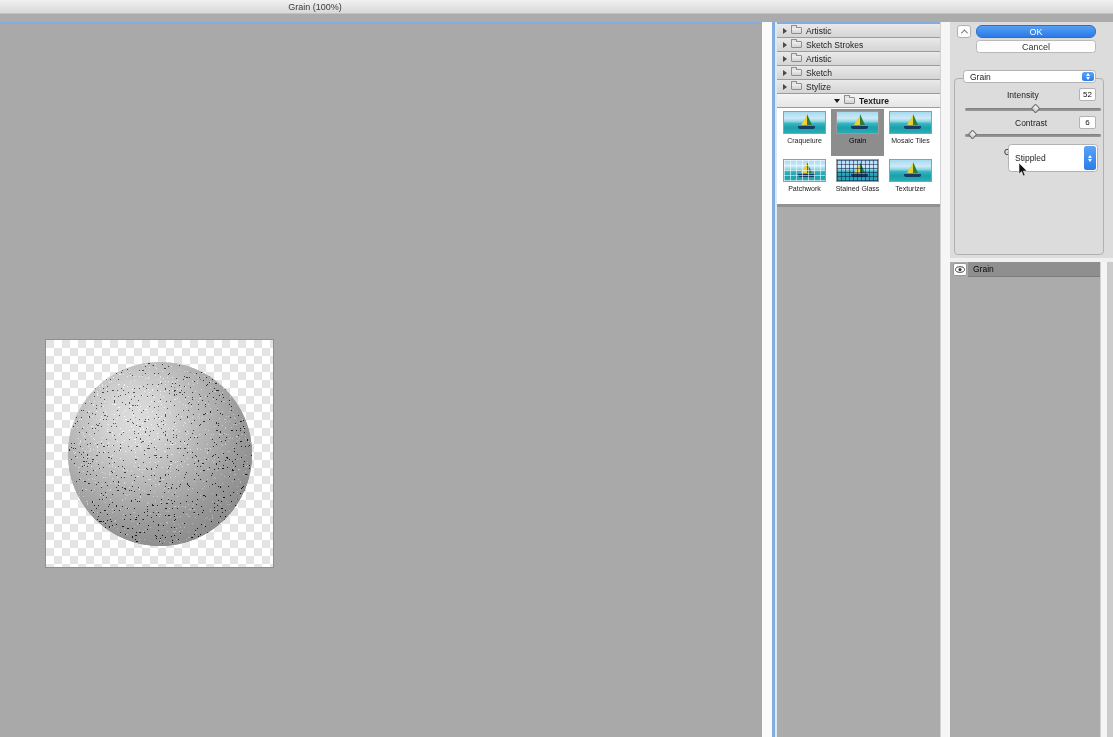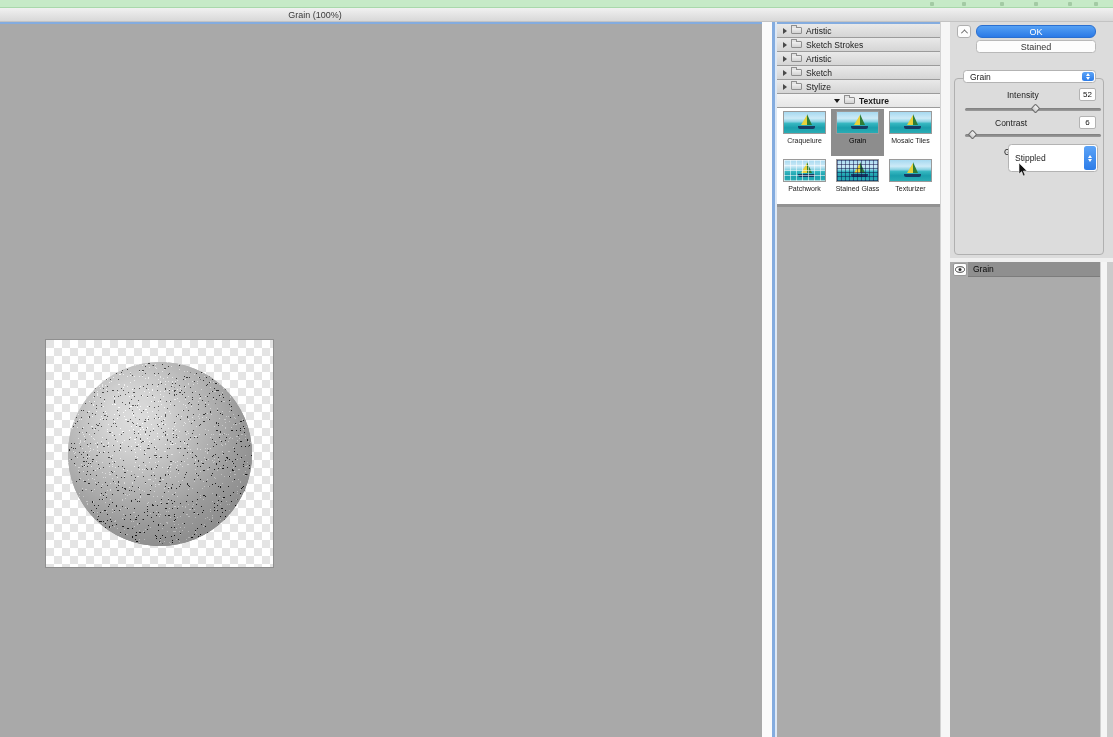--- a/index.html
+++ b/index.html
@@ -3,21 +3,21 @@
 <meta charset="utf-8">
 <style>
   html,body{margin:0;padding:0;background:#ababab;}
   #app{position:relative;width:1113px;height:737px;overflow:hidden;
        font-family:"Liberation Sans",sans-serif;-webkit-font-smoothing:antialiased;}
   #app *{box-sizing:border-box;}
 
   
   .menubar-strip{position:absolute;left:0;top:0;width:1113px;height:8px;background:#c6eac7;border-bottom:1px solid #a9d8ab;}
   .menubar-strip .mark{position:absolute;top:2px;width:4px;height:4px;background:#2a5c2a;opacity:.22;border-radius:1px;}
-  .title-bar{position:absolute;left:0;top:8px;width:1113px;height:14px;
+  .title-bar{position:absolute;left:0;top:0;width:1113px;height:14px;
     background:linear-gradient(#f1f1f1,#d8d8d8);border-bottom:1px solid #c3c3c3;}
   .title-text{position:absolute;left:250px;top:2px;width:130px;text-align:center;
     font-size:9px;color:#3a3a3a;}
   .focus-hline{position:absolute;left:0;top:22px;width:940px;height:2px;background:#84acdf;}
 
   
   .preview-pane{position:absolute;left:0;top:24px;width:762px;height:713px;background:#a9a9a9;}
   .checkerboard{position:absolute;left:45px;top:315px;width:229px;height:229px;
     background:repeating-conic-gradient(#ffffff 0% 25%,#e4e4e4 0% 50%);
     background-size:16px 16px;border:1px solid #8f8f8f;}
@@ -257,39 +257,39 @@
     <div class="panel-lower"></div>
   </div>
 
   <div class="mid-scrollbar"></div>
 
   <div class="right-panel">
     <div class="collapse-btn">
       <span class="chevron-up"></span>
     </div>
     <div class="ok-btn">OK</div>
-    <div class="cancel-btn">Stained</div>
+    <div class="cancel-btn">Cancel</div>
 
     <div class="fieldset-box"></div>
 
     <div class="select filter-select">
       <span>Grain</span>
       <span class="stepper">
         <span class="st-up"></span>
         <span class="st-dn"></span>
       </span>
     </div>
 
     <span class="ctl-label" style="left:18px;top:68px">Intensity</span>
     <input class="valbox" style="left: 129px; top: 66px;" value="52">
     <div class="slider-track" style="left:15px;top:86px">
       <span class="slider-thumb" style="left: calc(52% - 4px);"></span>
     </div>
 
-    <span class="ctl-label" style="left:6px;top:96px">Contrast</span>
+    <span class="ctl-label" style="left:26px;top:96px">Contrast</span>
     <input class="valbox" style="left: 129px; top: 94px;" value="6">
     <div class="slider-track" style="left:15px;top:112px">
       <span class="slider-thumb" style="left: calc(6% - 4px);"></span>
     </div>
 
     <span class="ctl-label" style="left:15px;top:125px">Grain Type:</span>
     <div class="select graintype-select">
       <span>Stippled</span>
       <span class="stepper">
         <span class="st-up"></span>

